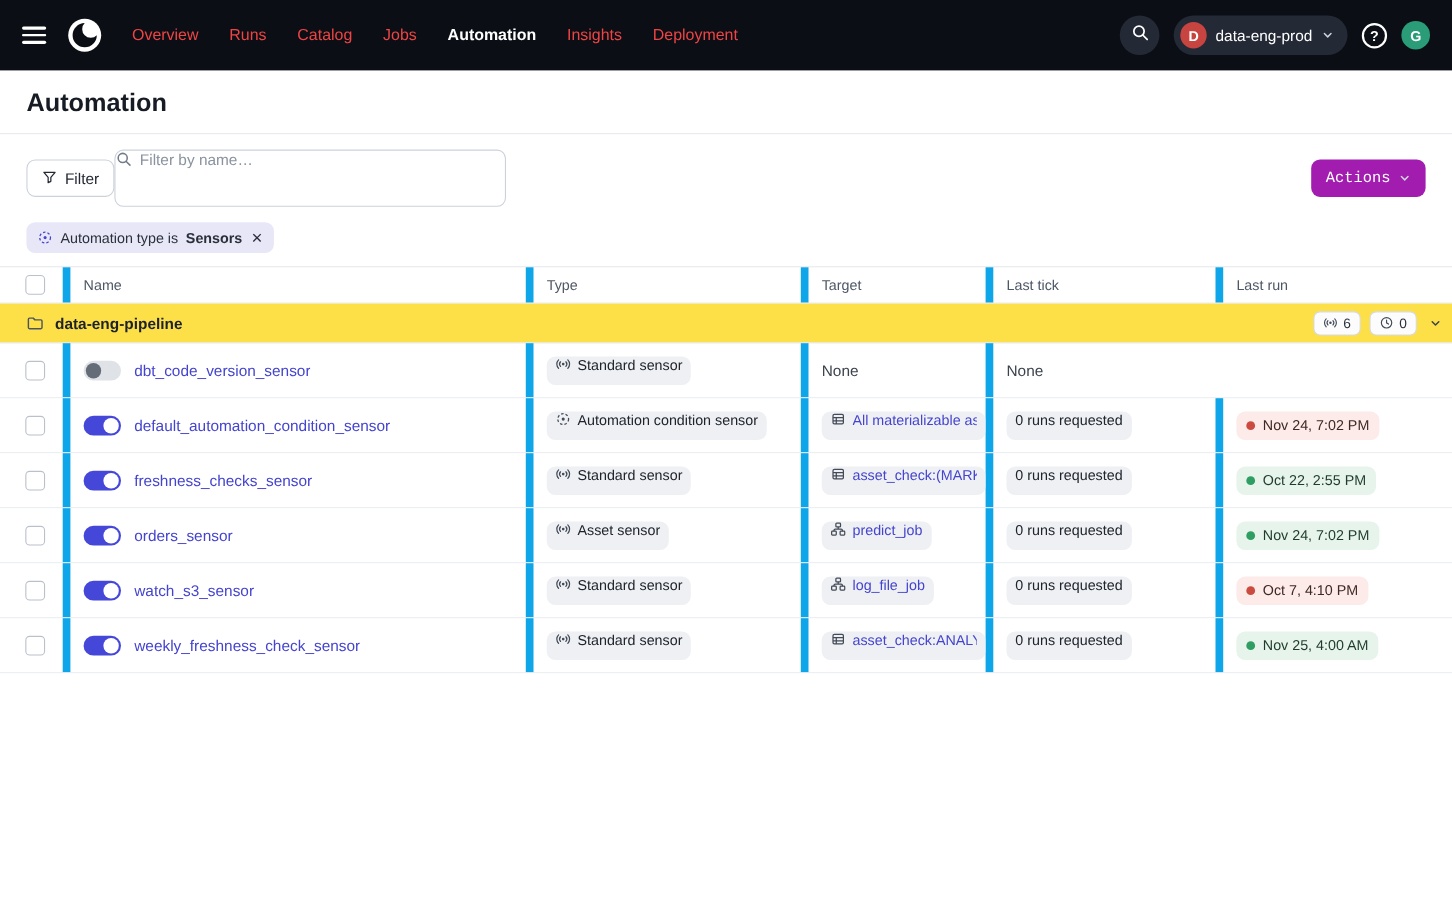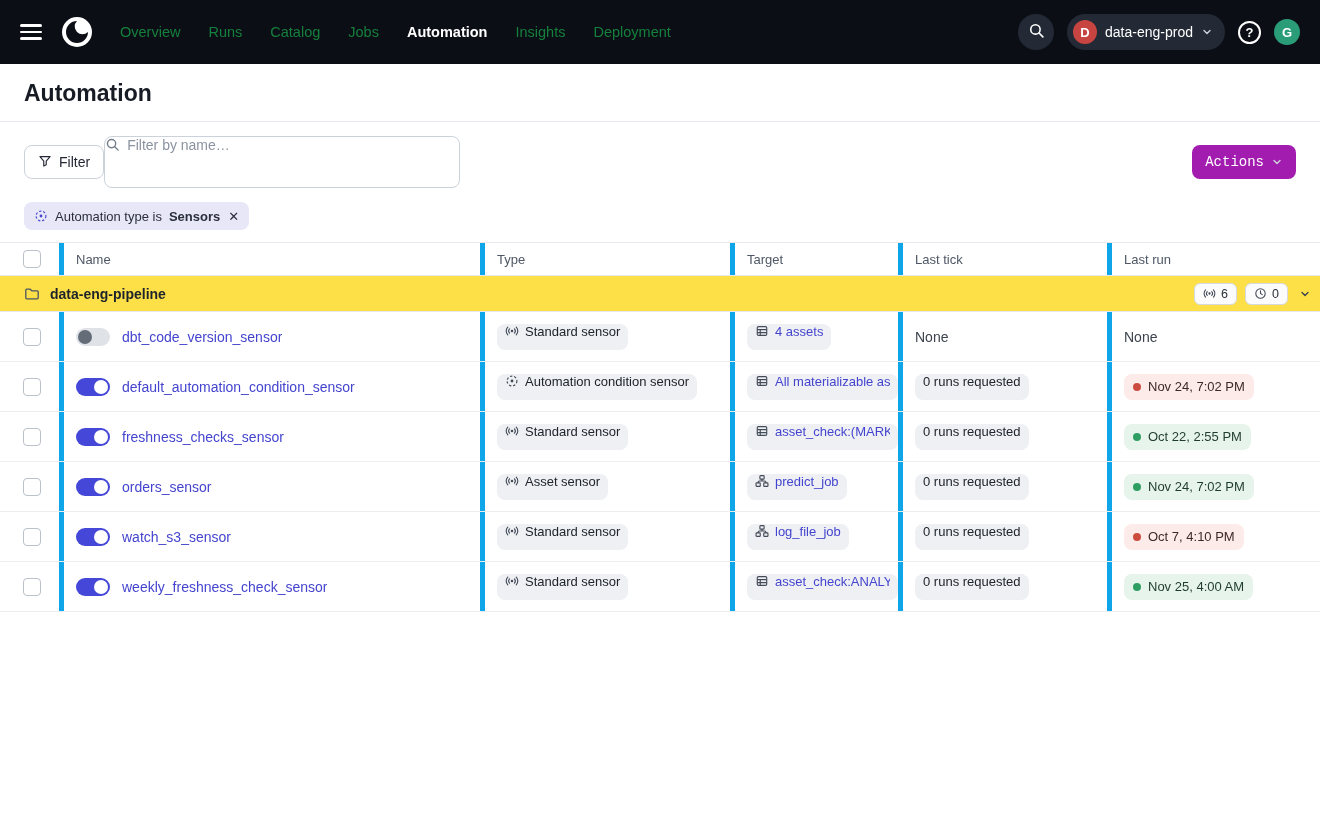--- a/index.html
+++ b/index.html
@@ -6,21 +6,21 @@
   html,body{background:#fff}
   body{font-family:"Liberation Sans",sans-serif;color:#1b1f27}
   .app{width:1320px;height:822px;overflow:hidden;background:#fff}
 
   
   .topnav{height:64px;background:#0b0e15;display:flex;align-items:center;padding:0 20px;gap:14px}
   .hamburger{width:22px;display:flex;flex-direction:column;gap:4px;cursor:pointer}
   .hamburger span{display:block;height:2.5px;background:#fff;border-radius:2px}
   .logo{display:flex;margin:0 4px}
   .mainnav{display:flex;gap:28px;margin-left:8px}
-  .nav-item{font-size:14.5px;color:#15803d;cursor:pointer;text-decoration:none}
+  .nav-item{font-size:14.5px;color:#ef4444;cursor:pointer;text-decoration:none}
   .nav-item.active{color:#fff;font-weight:700}
   .topnav-right{margin-left:auto;display:flex;align-items:center;gap:13px}
   .icon-circle{width:36px;height:36px;border-radius:50%;background:#232a36;color:#fff;display:flex;align-items:center;justify-content:center;cursor:pointer}
   .deploy-pill{height:36px;border-radius:18px;background:#232a36;display:flex;align-items:center;gap:8px;padding:0 12px 0 6px;cursor:pointer}
   .deploy-badge{width:24px;height:24px;border-radius:50%;background:#c84440;color:#fff;font-size:13px;font-weight:700;display:flex;align-items:center;justify-content:center}
   .deploy-name{color:#fff;font-size:14px}
   .chev{display:flex;color:#9aa2ae}
   .chev.white{color:#cfd4db}
   .help{width:23px;height:23px;border-radius:50%;border:2px solid #fff;color:#fff;font-size:13px;font-weight:700;display:flex;align-items:center;justify-content:center;cursor:pointer}
   .avatar{width:26px;height:26px;border-radius:50%;background:#2a9d78;color:#fff;font-size:13px;font-weight:700;display:flex;align-items:center;justify-content:center;cursor:pointer}
@@ -39,21 +39,21 @@
 
   
   .chip-row{padding:0 24px 12px;border-bottom:1px solid #e7e9ee}
   .filter-chip{display:inline-flex;align-items:center;gap:7px;height:28px;padding:0 10px;background:#e8e7f8;border-radius:8px;font-size:13px;color:#2a2f3a}
   .chip-icon{color:#4646cf;display:flex}
   .chip-value{font-weight:700}
   .chip-close{cursor:pointer;font-size:13px;color:#2a2f3a;margin-left:1px;line-height:1}
 
   
   .grid{display:grid;grid-template-columns:64px 421px 250px 168px 209px 1fr;align-items:center}
-  .cell{display:flex;align-items:center;padding:0 12px;height:100%;border-right:5px solid #0ea5e9;min-width:0;overflow:hidden}
+  .cell{display:flex;align-items:center;padding:0 12px;height:100%;border-right:7px solid #0ea5e9;min-width:0;overflow:hidden}
   .cell:last-child{border-right:none}
   .c-check{padding-left:23px}
   .c-target{padding-right:0}
   .thead{height:33px;border-bottom:1px solid #e7e9ee;font-size:13px;color:#4e5765}
   .checkbox{width:18px;height:18px;border:1.5px solid #bac1cb;border-radius:4px;background:#fff;cursor:pointer;flex:none}
 
   .group-row{height:36px;background:#fde047;border-bottom:1px solid #e7e9ee;display:flex;align-items:center;padding:0 6px 0 24px;gap:10px;color:#4b5463}
   .group-name{font-weight:700;font-size:14px;color:#1d222b}
   .group-right{margin-left:auto;display:flex;align-items:center;gap:8px}
   .pill{display:flex;align-items:center;gap:5px;height:22px;padding:0 8px;background:#fcfcfd;border:1px solid #d6dae0;border-radius:6px;font-size:12.5px;color:#2a2f3a}
@@ -238,31 +238,20 @@
                 <circle cx="8" cy="8" r="1.4" fill="currentColor" stroke="none"></circle>
                 <path d="M5.2 5.6a3.6 3.6 0 0 0 0 4.8"></path>
                 <path d="M3.2 3.6a6.2 6.2 0 0 0 0 8.8"></path>
                 <path d="M10.8 5.6a3.6 3.6 0 0 1 0 4.8"></path>
                 <path d="M12.8 3.6a6.2 6.2 0 0 1 0 8.8"></path>
               </svg>
             </span>
           <span>Standard sensor</span>
         </span>
       </div>
-      <div class="cell c-target">
-        <span class="badge target">
-          <span class="bicon">
-              <svg width="14" height="14" viewBox="0 0 16 16" fill="none" stroke="currentColor" stroke-width="1.3">
-                <rect x="2.6" y="3" width="10.8" height="10" rx="1.4"></rect>
-                <path d="M2.6 6.4h10.8M2.6 9.8h10.8M6 6.4v6.6"></path>
-              </svg>
-            </span>
-          <span class="btext">4 assets</span>
-        </span>
-      </div>
       <div class="cell">
           <span class="none-text">None</span>
         </div>
       <div class="cell">
           <span class="none-text">None</span>
         </div>
     </div>
 
     <div class="grid trow">
       <div class="cell c-check">

